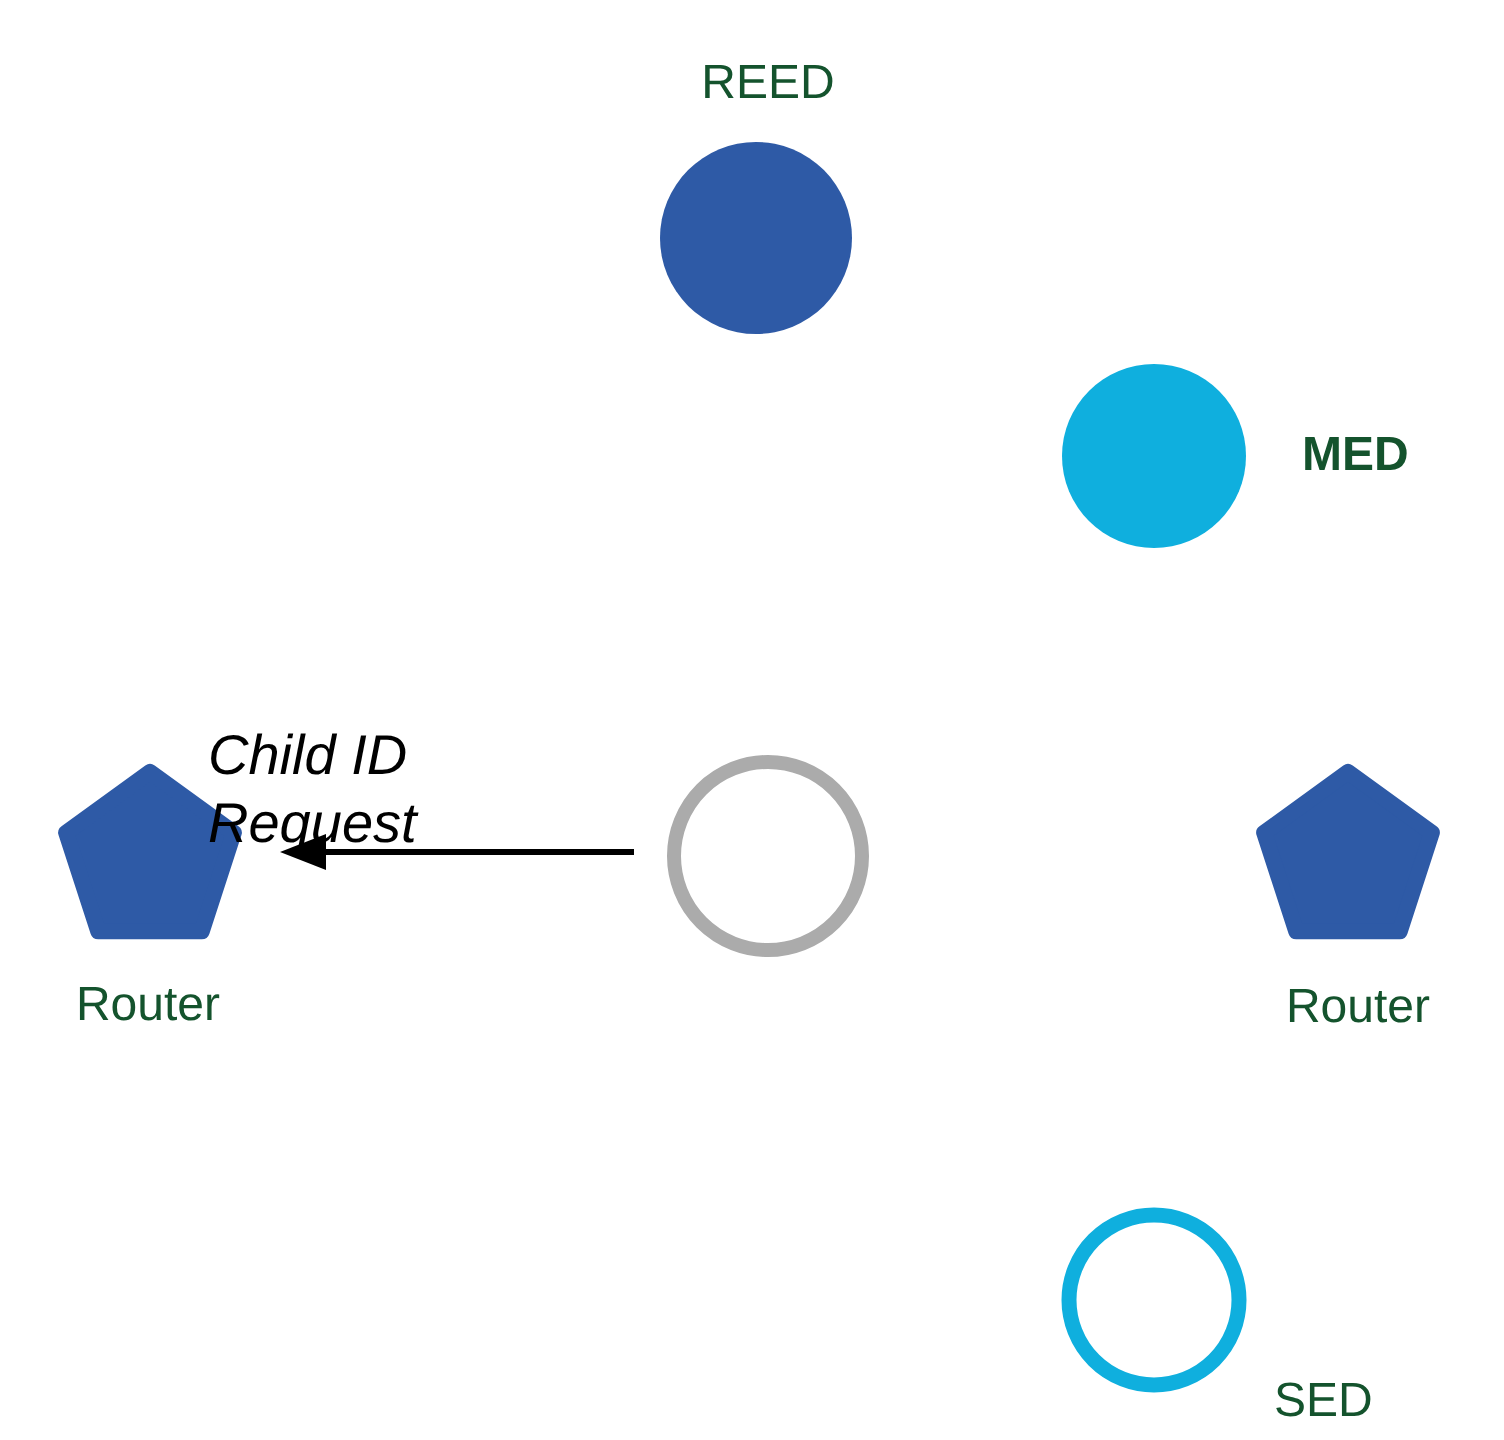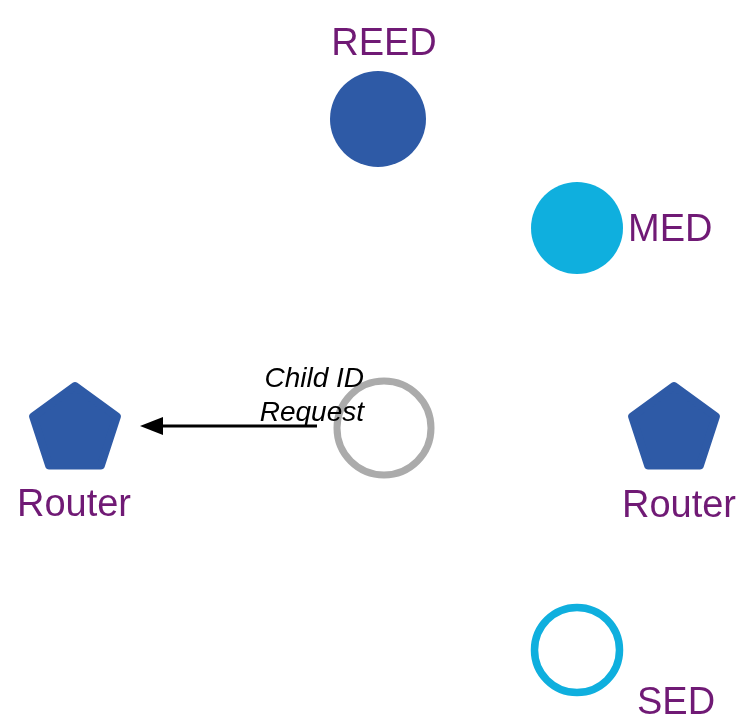--- a/index.html
+++ b/index.html
@@ -15,35 +15,35 @@
     font-family: "Liberation Sans", sans-serif;
     overflow: hidden;
   }
   .shapes {
     position: absolute;
     left: 0;
     top: 0;
   }
   .label {
     position: absolute;
-    color: #701a75;
-    font-size: 38px;
+    color: #14532d;
+    font-size: 24px;
     line-height: 44px;
     white-space: nowrap;
   }
   .centered {
     text-align: center;
   }
   .msg {
     position: absolute;
     color: #000000;
     font-size: 28px;
     line-height: 34px;
     font-style: italic;
-    text-align: right;
+    text-align: left;
     white-space: pre-line;
   }
   
   .node-blue   { fill: #2E5AA6; }
   .node-cyan   { fill: #0FAFDE; }
   .pent       { stroke-width: 8; stroke-linejoin: round; }
   .ring-gray  { fill: #ffffff; stroke: #ABABAB; stroke-width: 7; }
   .ring-cyan  { fill: #ffffff; stroke: #0FAFDE; stroke-width: 7.5; }
   .arrow-line { stroke: #000000; stroke-width: 3; }
   .arrow-head { fill: #000000; }
@@ -68,21 +68,21 @@
     <circle class="ring-cyan" cx="577" cy="650" r="42.5" fill="#FFFFFF" stroke="#0FAFDE"></circle>
 
     <g>
       <line class="arrow-line" x1="317" y1="426" x2="160" y2="426" stroke="#000000"></line>
       <polygon class="arrow-head" points="140,426 163,417 163,435" fill="#000000"></polygon>
     </g>
   </svg>
 
   <div class="label centered" style="left:234px; top:20px; width:300px;">REED</div>
 
-  <div class="label" style="left:628px; top:206px;">MED</div>
+  <div class="label" style="left:651px; top:206px;font-weight:bold;">MED</div>
 
   <div class="label centered" style="left:-76px; top:481px; width:300px;">Router</div>
 
   <div class="label centered" style="left:529px; top:482px; width:300px;">Router</div>
 
   <div class="label" style="left:637px; top:631px;margin-top:48px;">SED</div>
 
   <div class="msg" style="left:104px; top:361px; width:260px;">Child ID
 Request</div>
 

